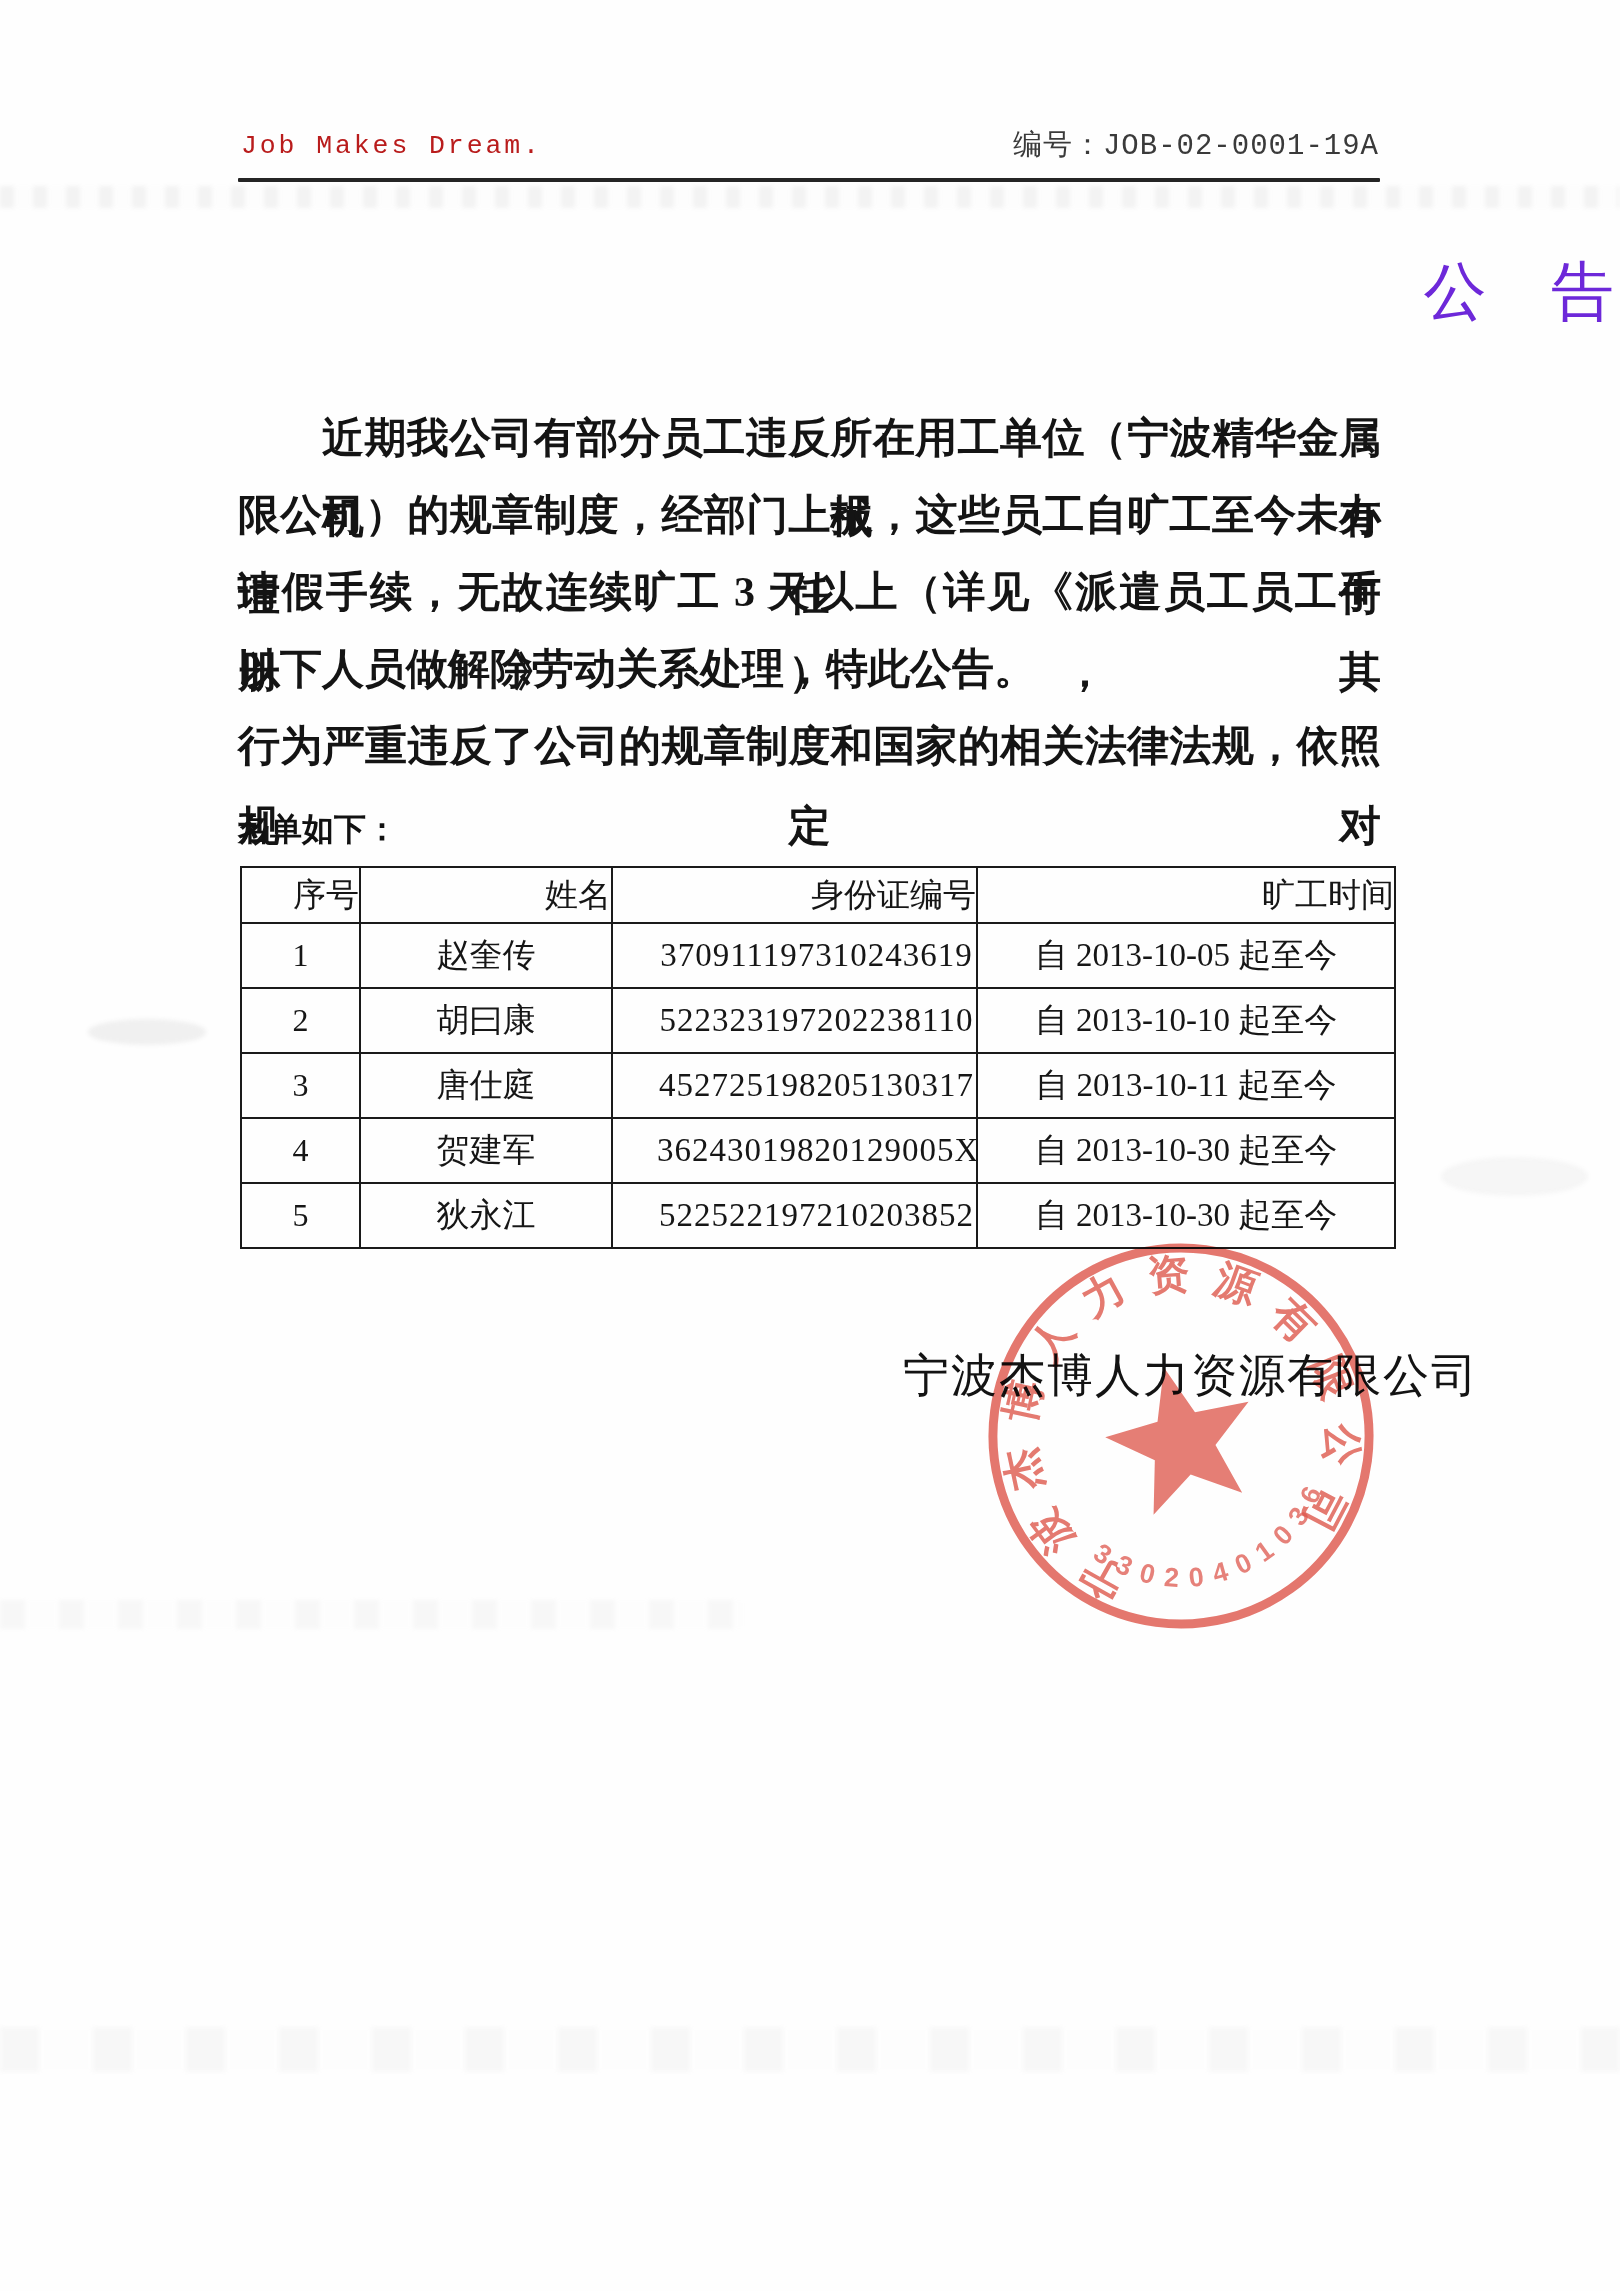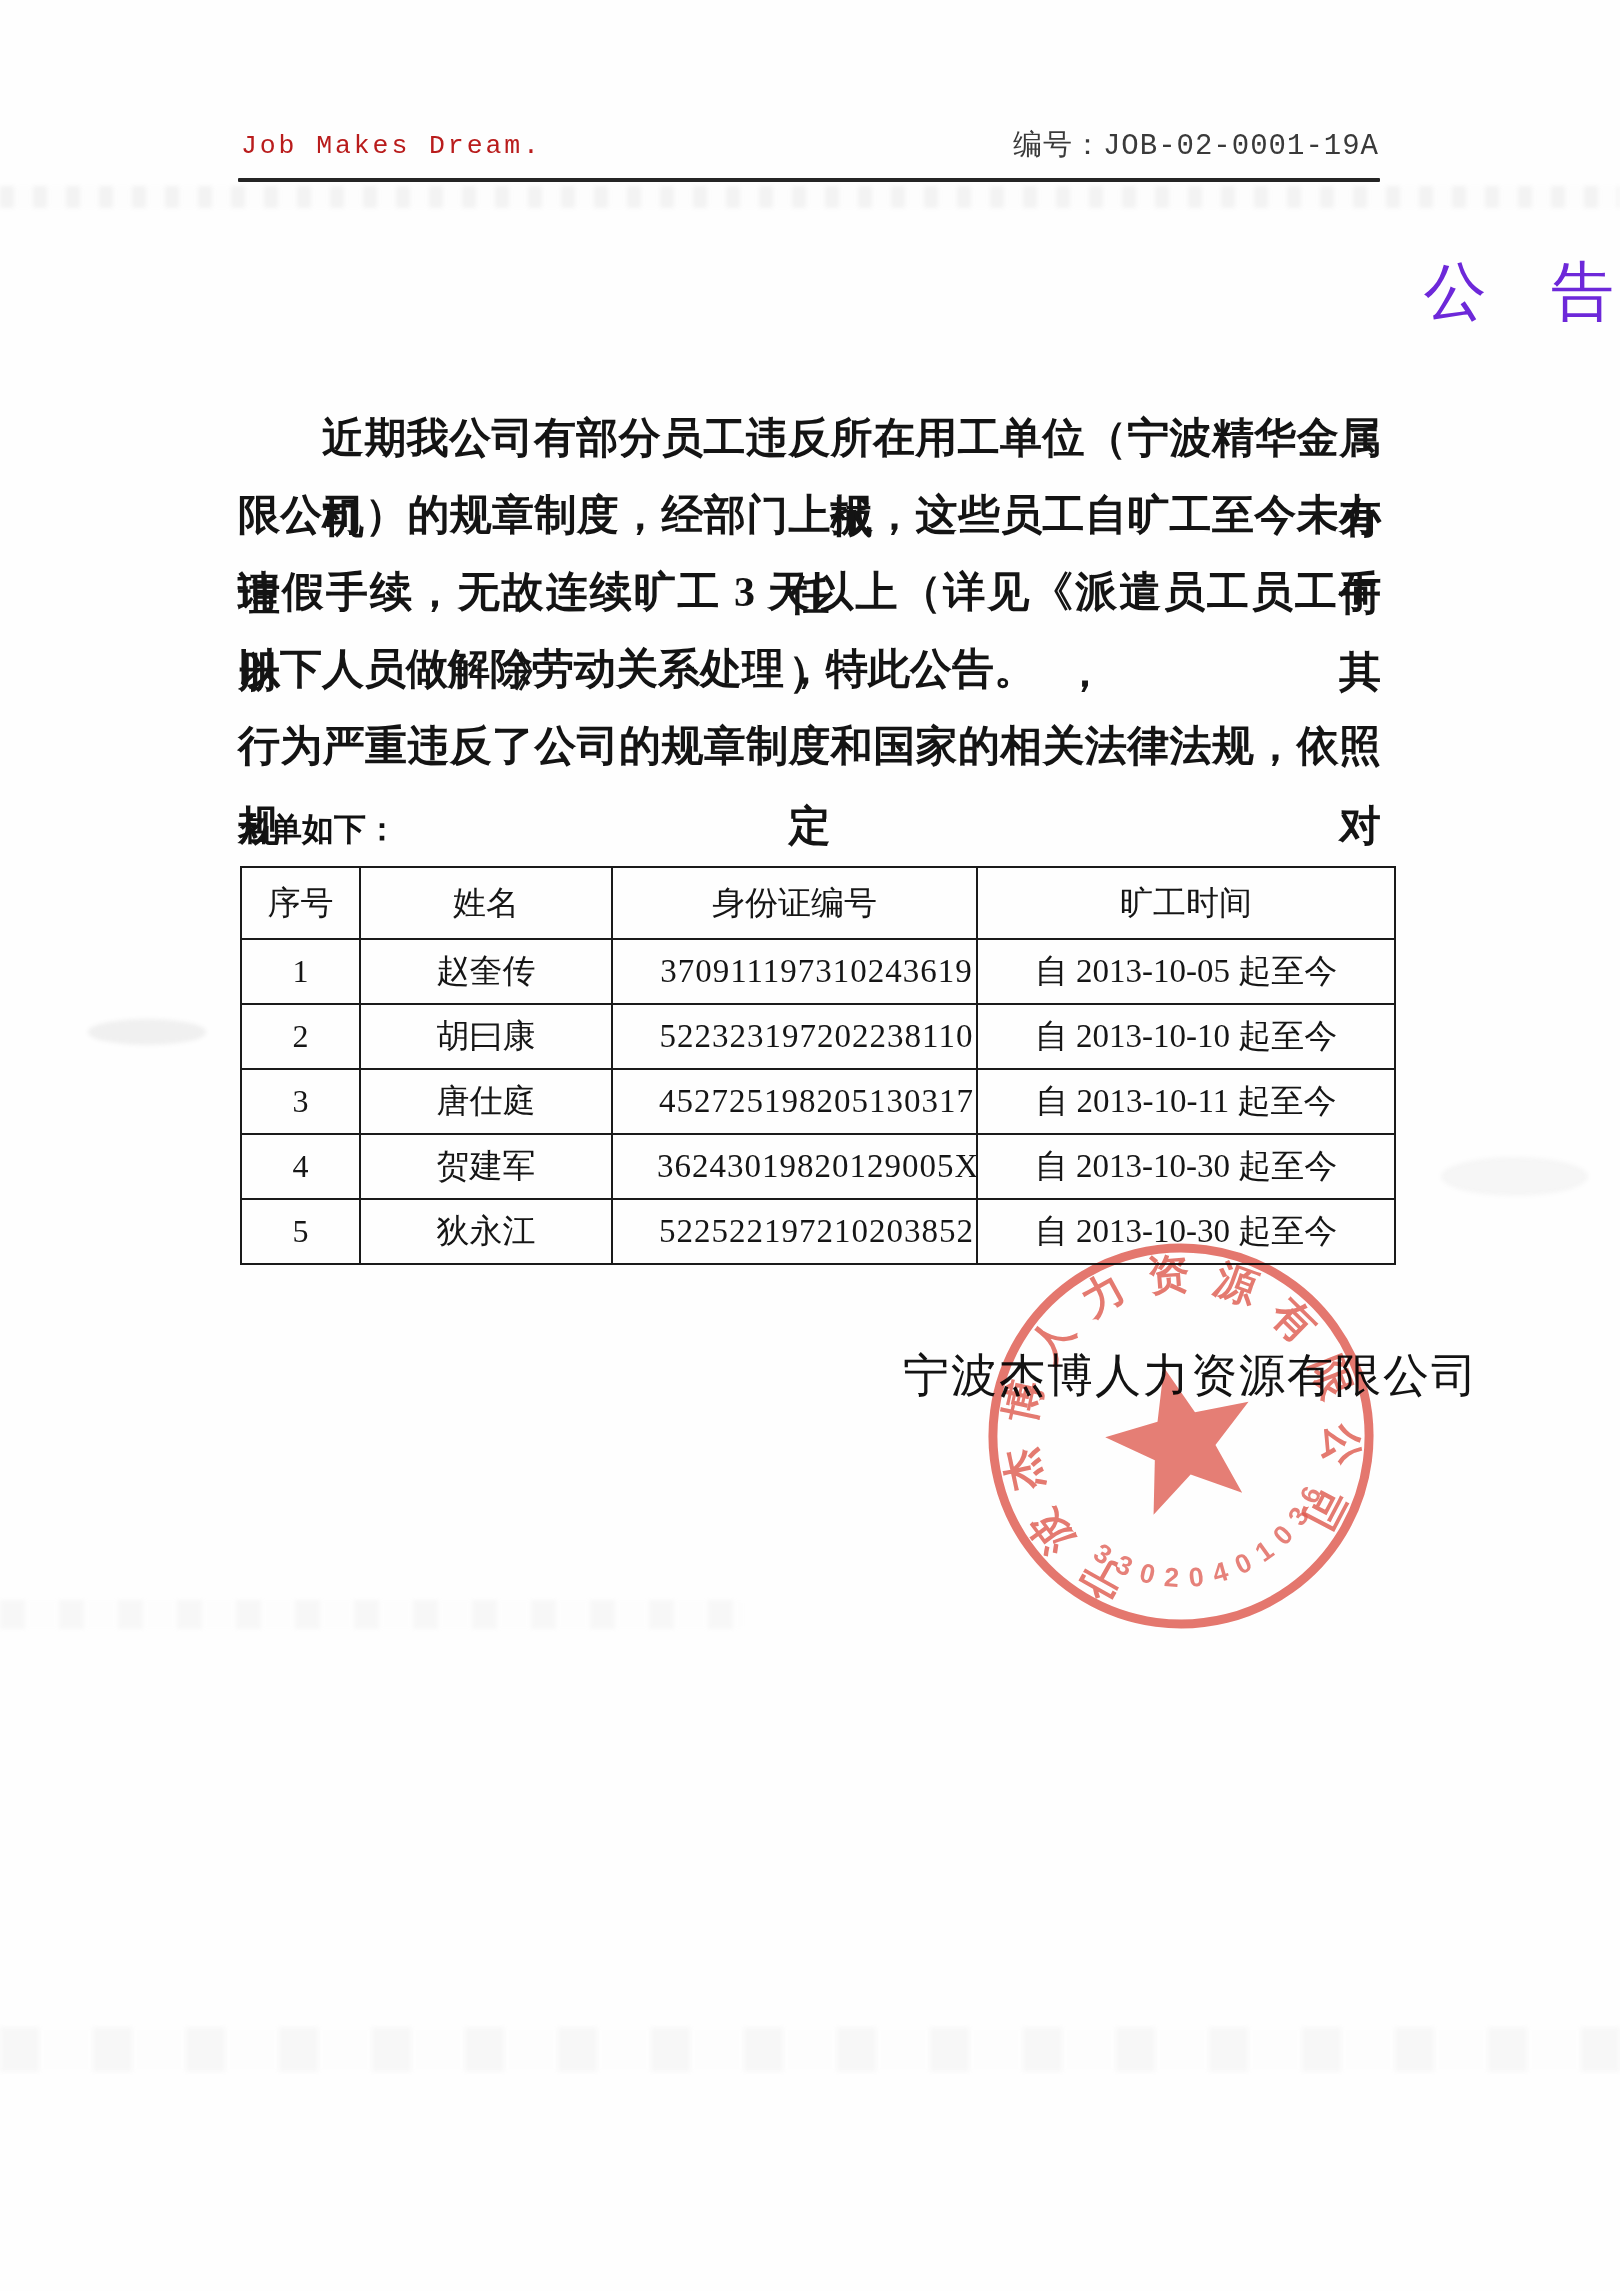--- a/index.html
+++ b/index.html
@@ -59,21 +59,21 @@
   }
   
   .roster {
     position: absolute; left: 240px; top: 866px; width: 1153px;
     border-collapse: collapse; table-layout: fixed;
   }
   .roster th, .roster td {
     border: 2.9px solid #1a1a1a; text-align: center; vertical-align: middle;
     overflow: hidden;
   }
-  .roster th { height: 72px; font-size: 33px; font-weight: normal; }
+  .roster th { height: 56px; font-size: 33px; font-weight: normal; text-align: right; }
   .roster td { height: 65px; font-size: 33px; font-weight: normal; }
   .roster td.c0 { font-weight: normal; font-size: 32px; }
   .roster td.c2 { letter-spacing: 1px; padding-left: 44px; }
   
   .sig-company {
     position: absolute; left: 903px; top: 1345px;
     font-size: 46px; color: #131313; letter-spacing: 2px;
   }
   .sig-date {
     position: absolute; left: 1021px; top: 1431px;

